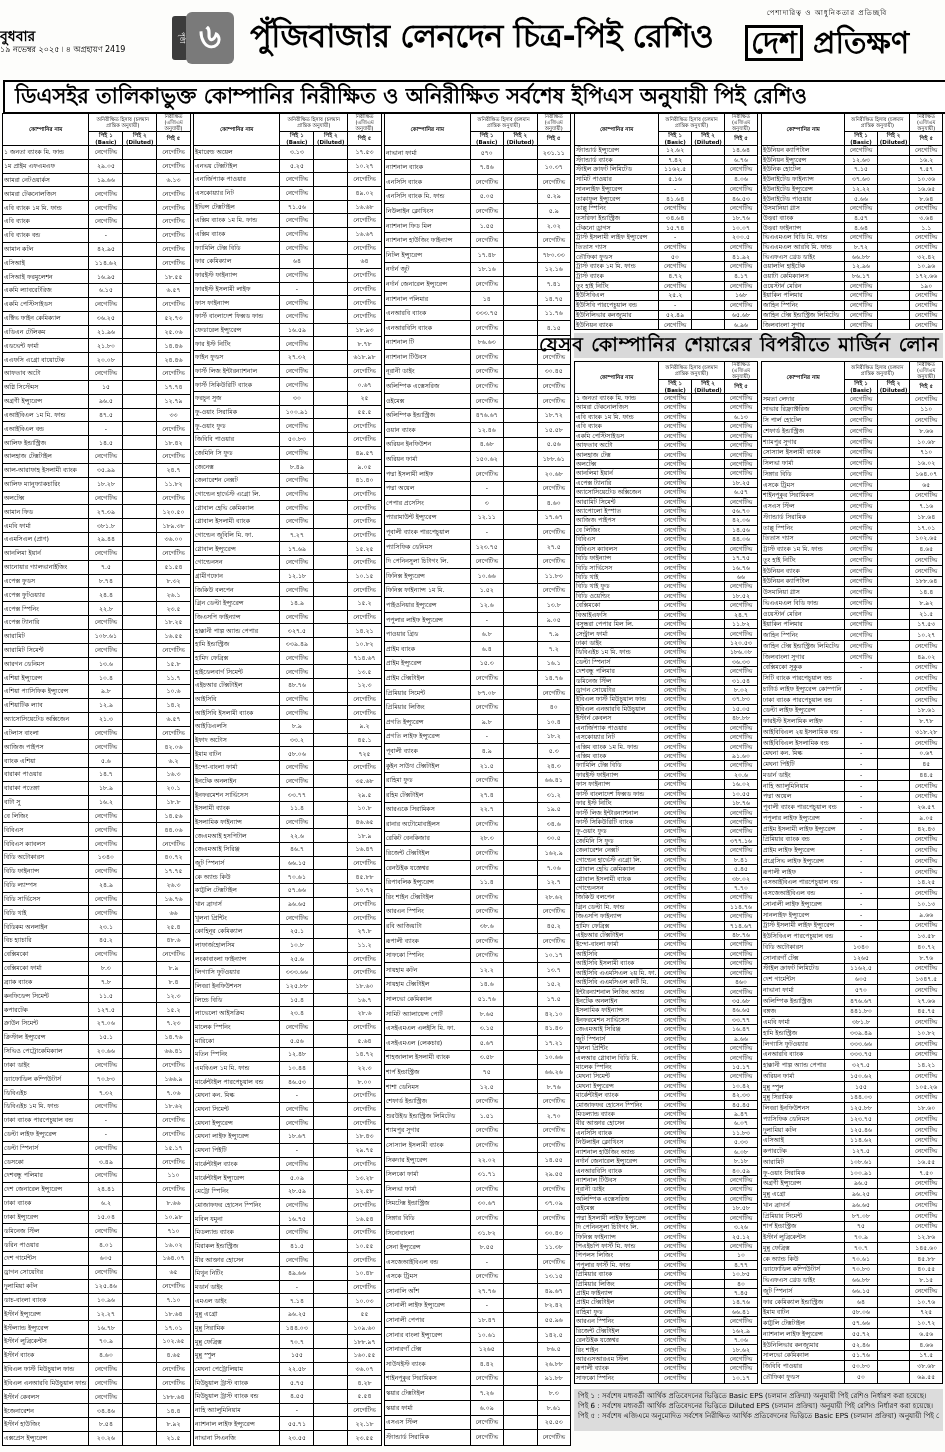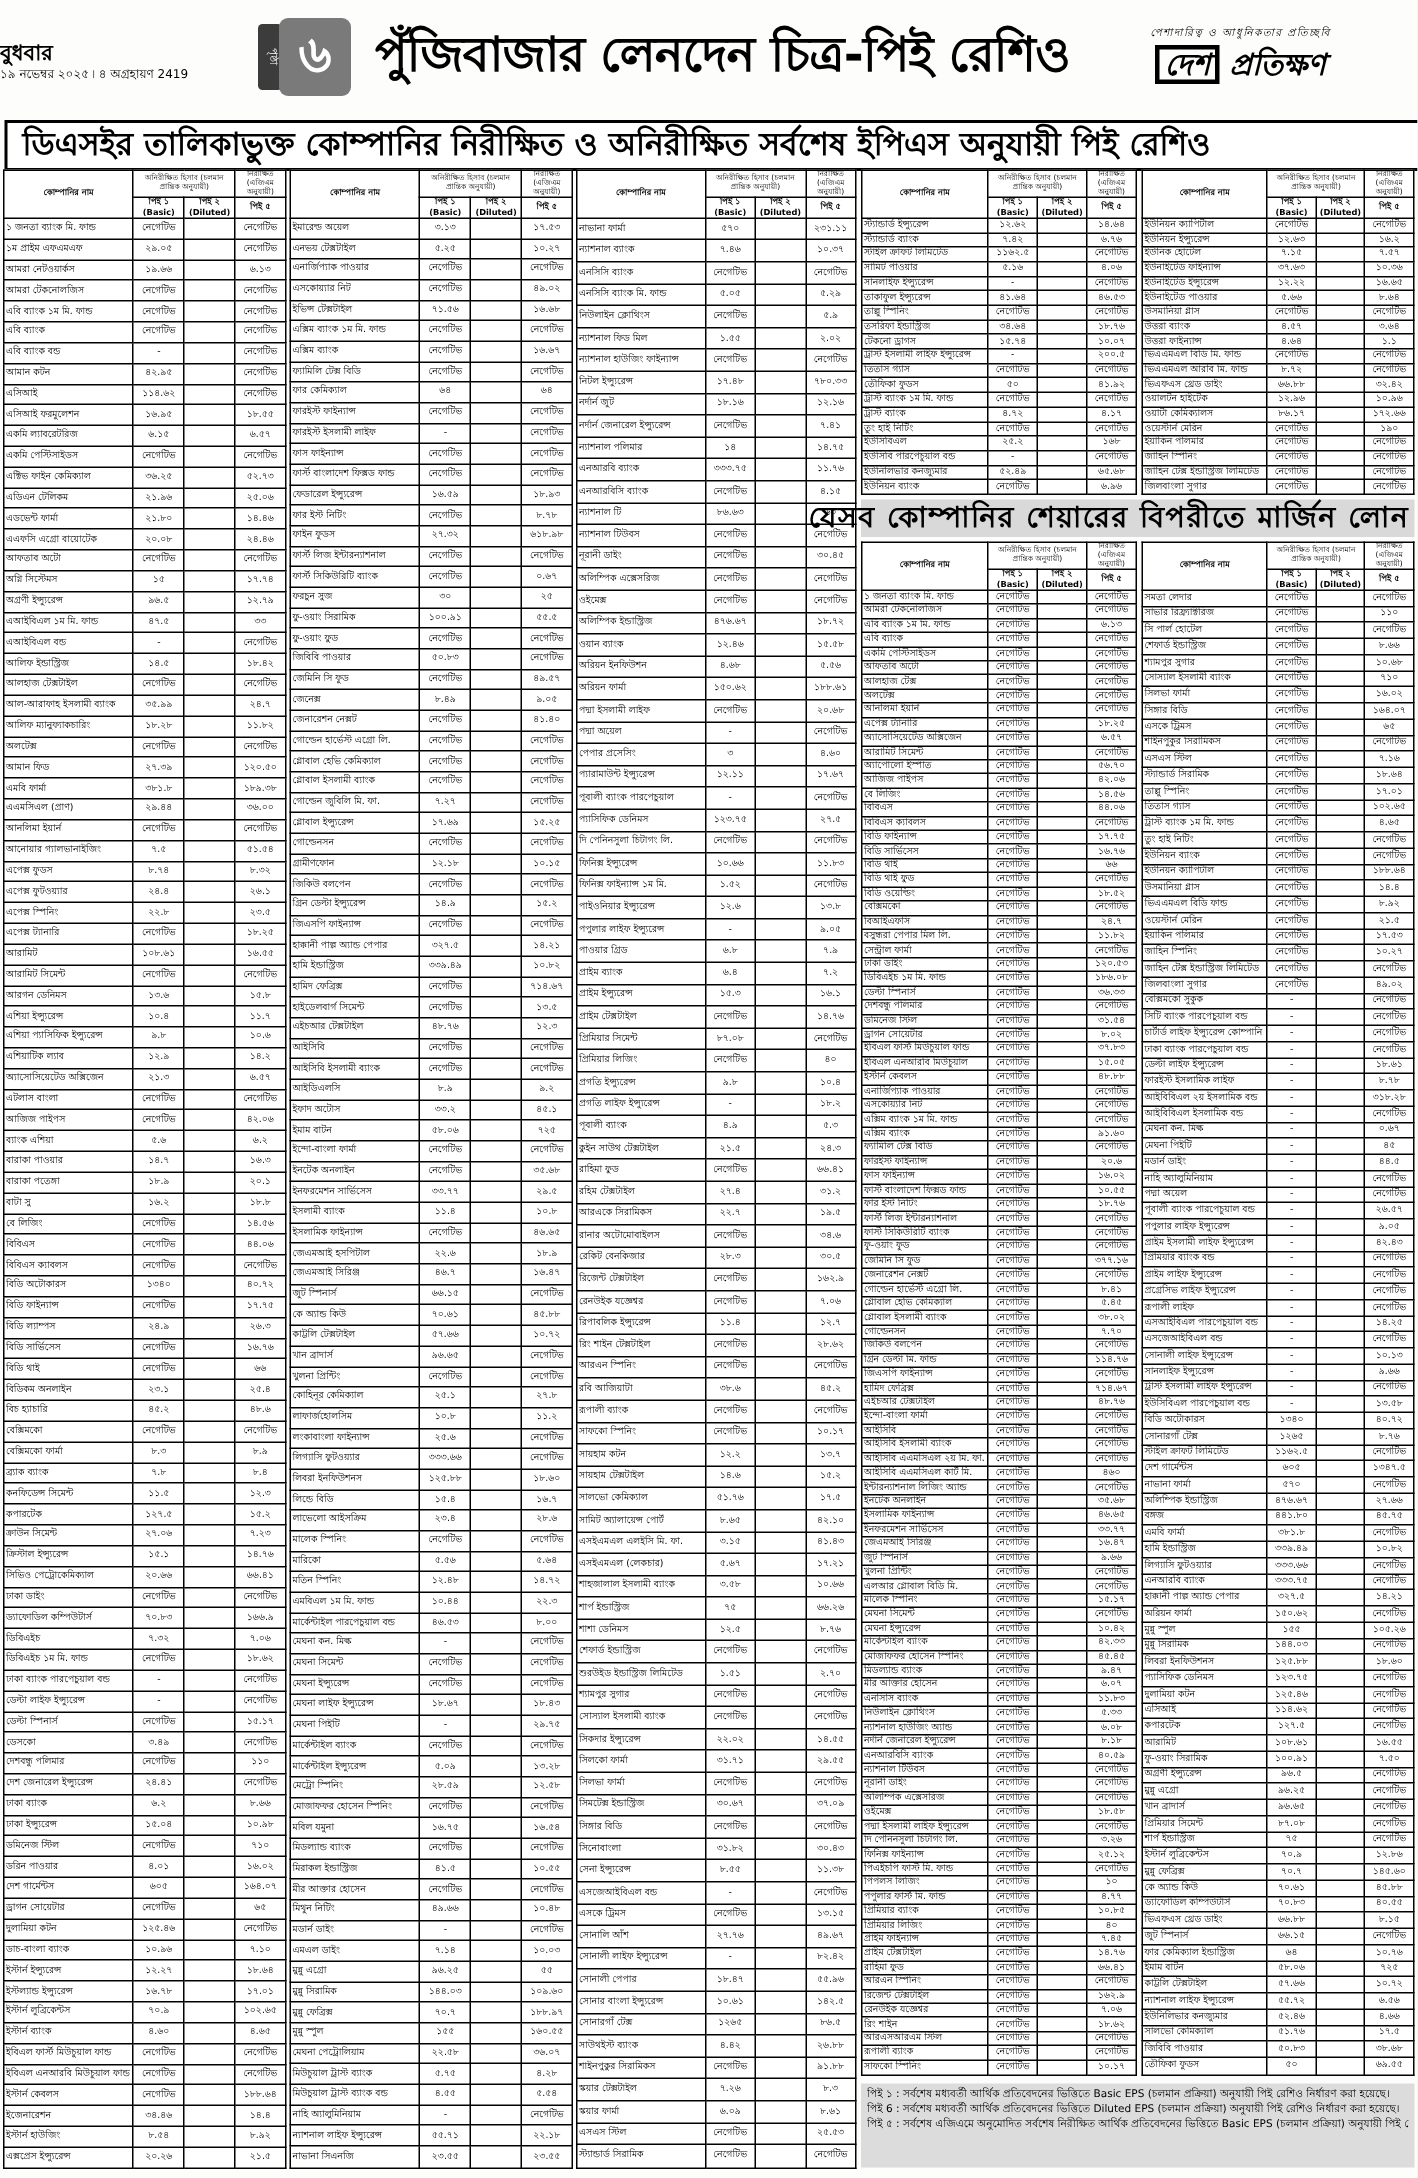--- a/index.html
+++ b/index.html
@@ -9,42 +9,42 @@
   #masthead{position:absolute;left:0;top:0;width:945px;height:76px;display:flex;align-items:center;}
   .dateblock{width:160px;padding:6px 6px 0 0;line-height:1.2;}
   .weekday{font-weight:bold;font-size:14px;}
   .dateline{font-size:8px;}
   .badge-wrap{position:relative;width:64px;height:52px;margin-left:6px;}
   .badge-tab{position:absolute;left:0;top:4px;width:16px;height:44px;background:#3c3c3c;border-radius:3px;
              color:#fff;font-size:7px;writing-mode:vertical-rl;text-align:center;}
   .badge{position:absolute;left:14px;top:0;width:48px;height:52px;background:#7a7a7a;border-radius:6px;
          color:#fff;font-size:34px;font-weight:bold;display:flex;align-items:center;justify-content:center;}
   .main-title{flex:1;font-size:32px;font-weight:bold;padding-left:14px;letter-spacing:-0.5px;}
-  .logo-block{width:220px;text-align:center;padding-right:8px;font-style:italic;}
+  .logo-block{width:220px;text-align:center;padding-right:8px;}
   .logo-tagline{font-size:7px;letter-spacing:1px;}
-  .logo{font-size:20px;font-weight:bold;white-space:nowrap;}
+  .logo{font-size:30px;font-weight:bold;white-space:nowrap;}
   .logo .desh{border:3px solid #000;padding:0 3px;display:inline-block;line-height:1;}
   
   #banner{position:absolute;left:3px;top:80px;width:933px;height:30px;border:2px solid #000;
           font-size:21px;font-weight:bold;display:flex;align-items:center;padding-left:10px;background:#fff;}
   
   .tblbox{position:absolute;background:#fff;}
   table{border-collapse:collapse;table-layout:fixed;width:100%;height:100%;}
   th,td{border:1px solid #000;overflow:hidden;white-space:nowrap;padding:0 1px;}
   thead th{font-size:5.5px;font-weight:bold;text-align:center;line-height:1.15;white-space:normal;}
   thead .grp{font-size:5px;font-weight:normal;}
   td{font-size:6.2px;line-height:1;}
   td.nm{text-align:left;}
   td.vl{text-align:center;}
   
   #margin-title{position:absolute;left:574px;top:333px;width:369px;height:25px;background:#d9d9d9;
                 font-size:19px;font-weight:bold;display:flex;align-items:center;justify-content:center;
                 letter-spacing:1px;white-space:nowrap;}
   
-  #notes{position:absolute;left:574px;top:1389px;width:369px;height:56px;background:#dcdcdc;
+  #notes{position:absolute;left:574px;top:1389px;width:369px;height:42px;background:#dcdcdc;
          font-size:7px;line-height:1.45;padding:2px 4px;box-sizing:border-box;}
   .note-line{white-space:nowrap;overflow:hidden;}
 </style>
 </head>
 <body>
 
 <div id="page">
 
   <div id="masthead">
     <div class="dateblock">

